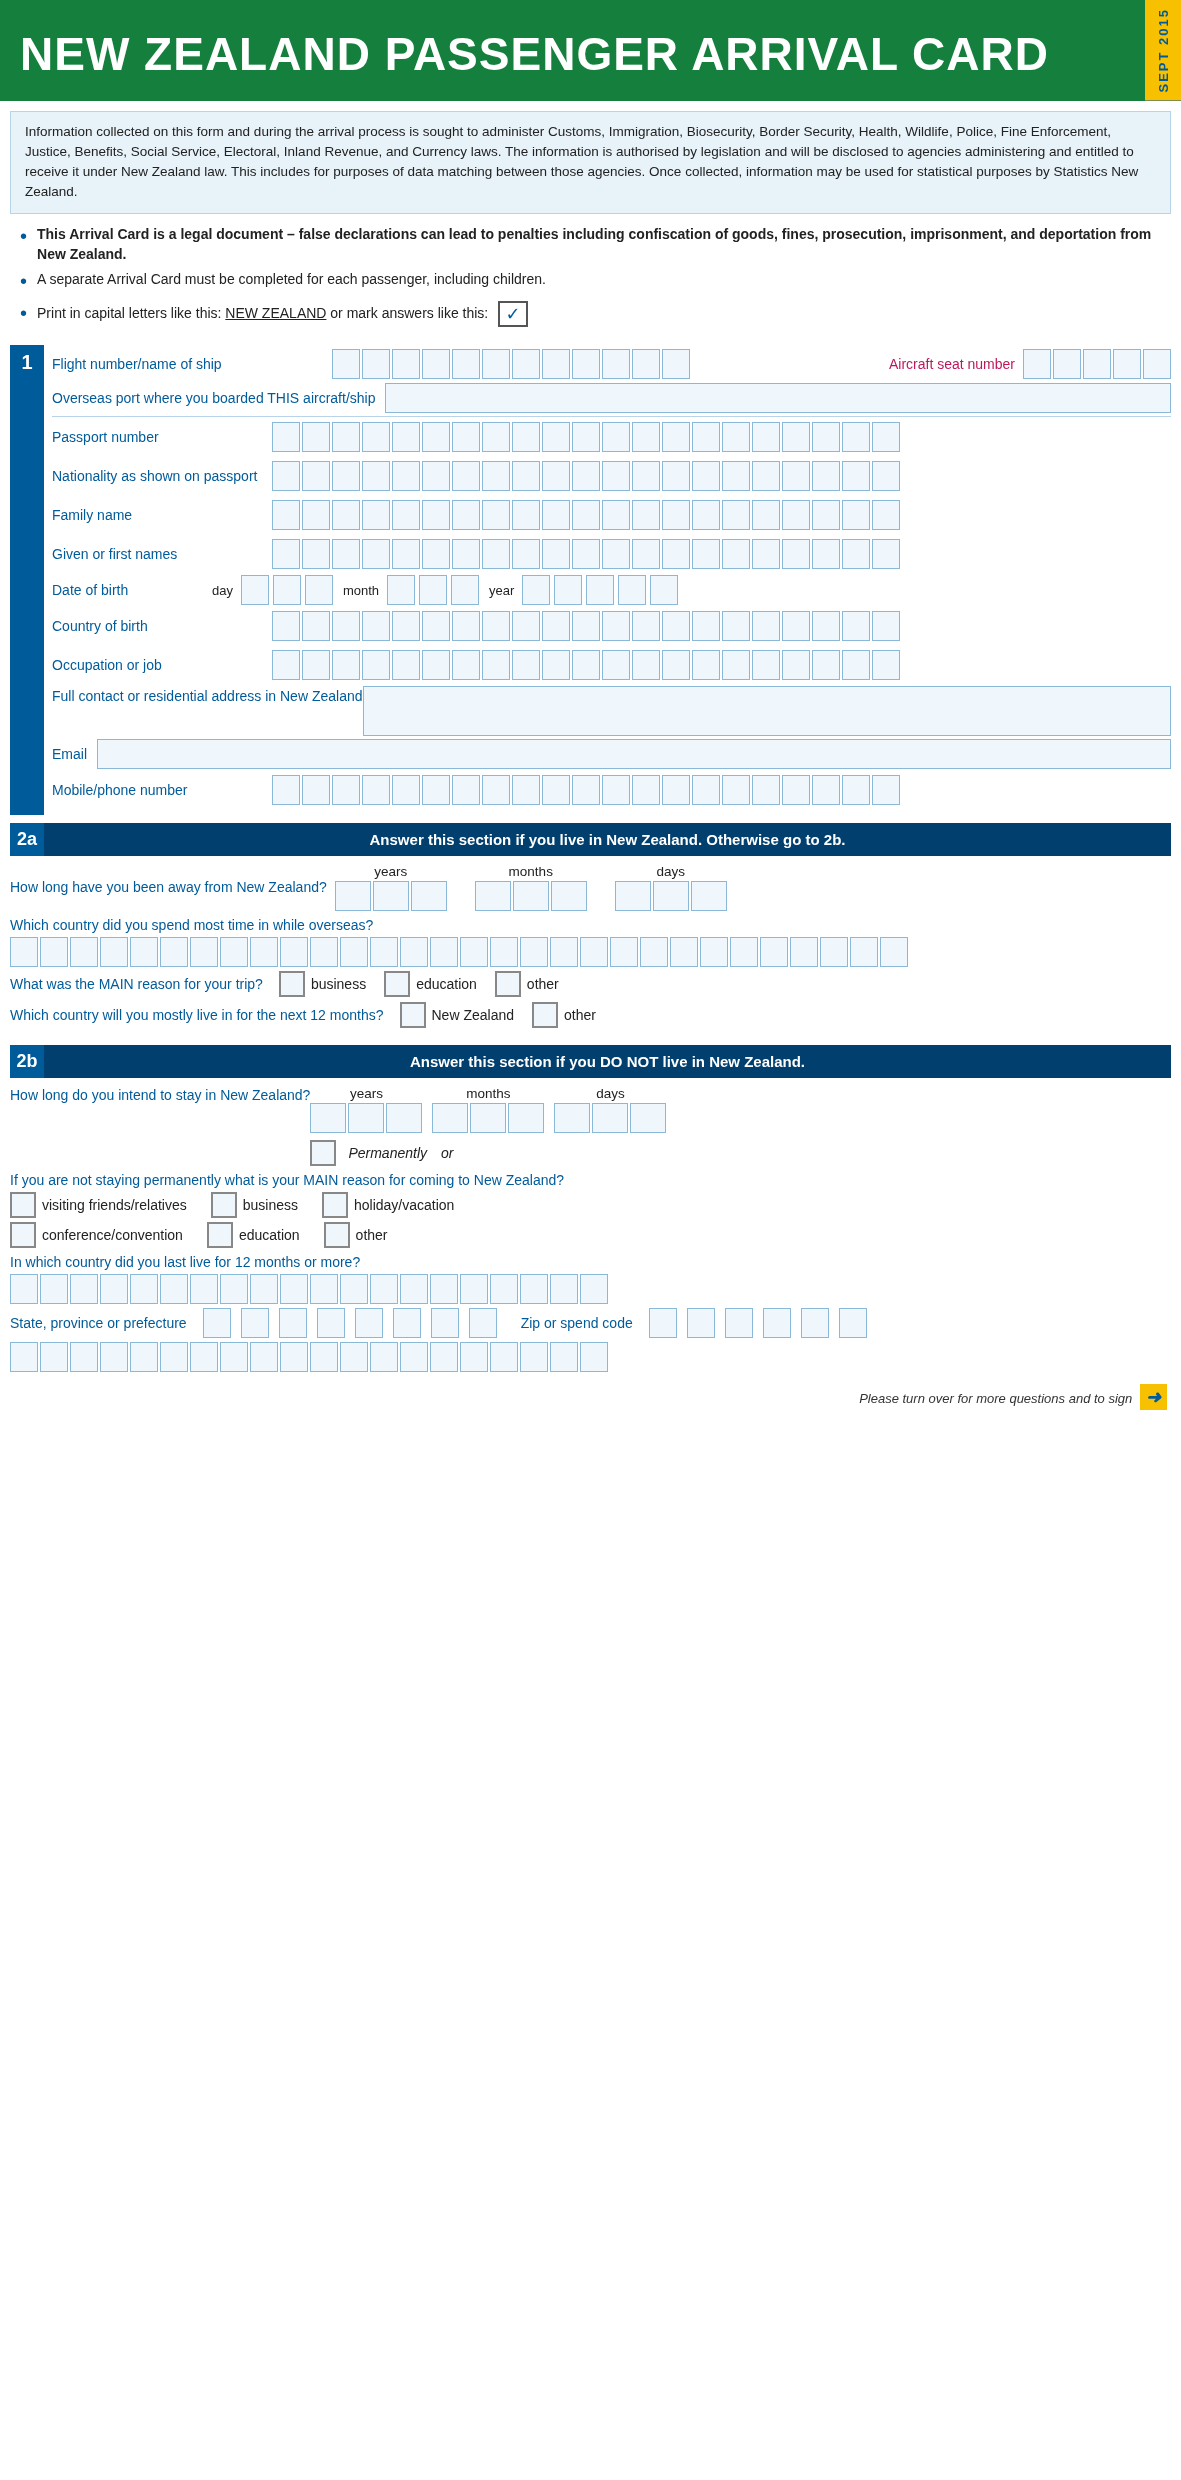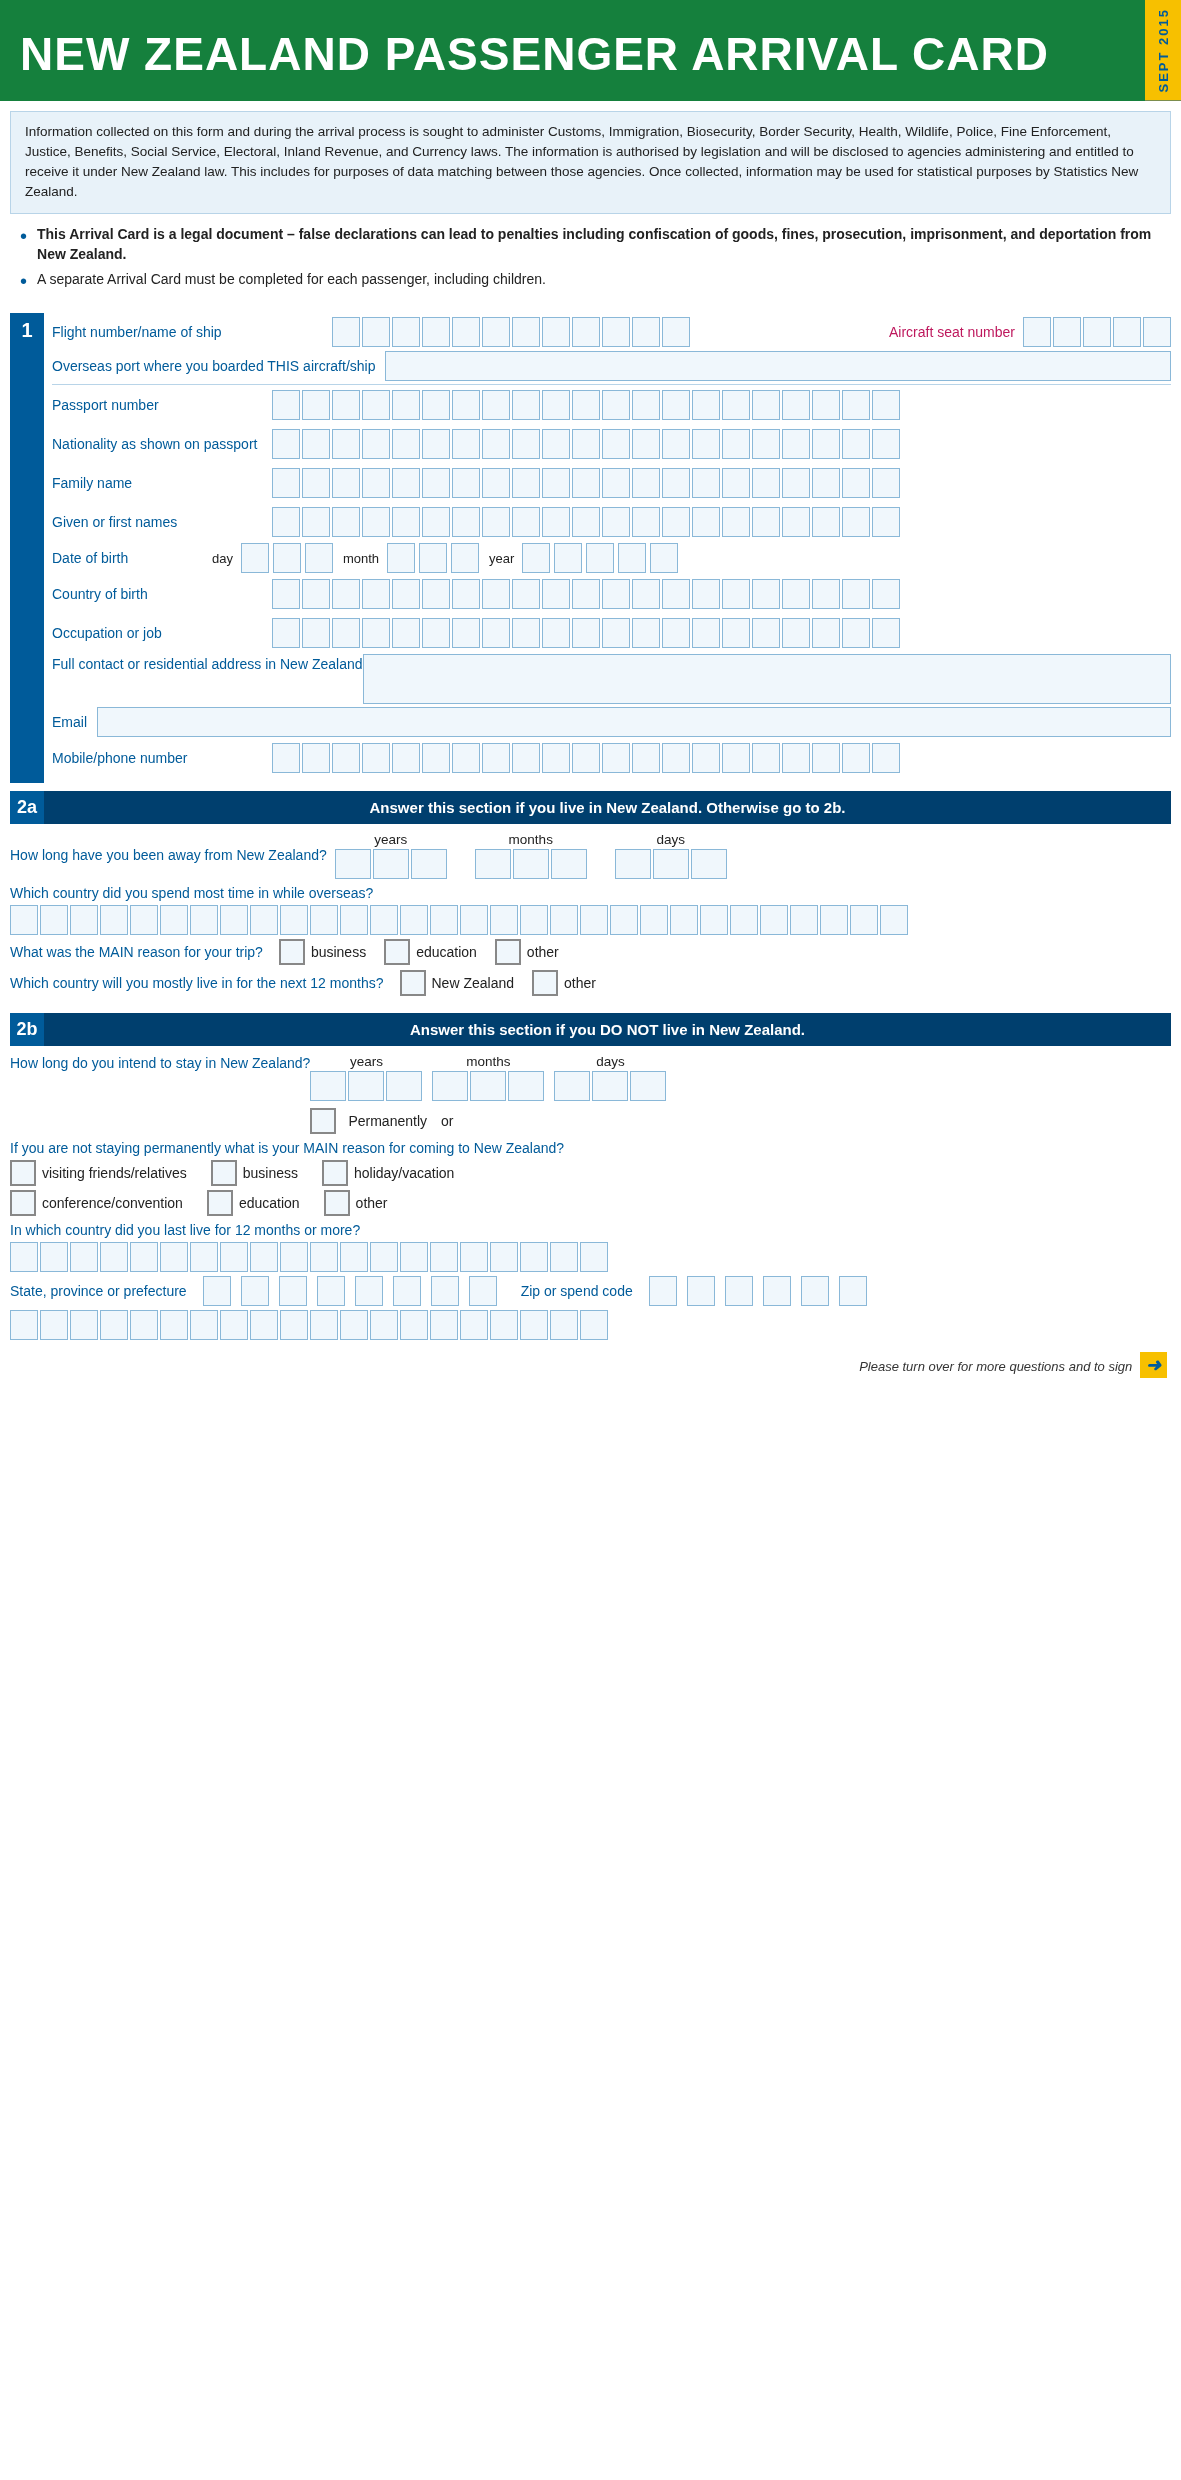--- a/index.html
+++ b/index.html
@@ -373,20 +373,21 @@
       gap: 2px;
     }
 
     
     .perm-row {
       display: flex;
       align-items: center;
       flex-wrap: nowrap;
       gap: 6px;
       margin-top: 3px;
+      font-style: italic;
     }
 
     .or-text {
       font-size: 14px;
       color: #222;
     }
 
     .stay-label {
       color: #005b9a;
       font-size: 14px;
@@ -442,20 +443,23 @@
   <span>Information collected on this form and during the arrival process is sought to administer Customs, Immigration, Biosecurity, Border Security, Health, Wildlife, Police, Fine Enforcement, Justice, Benefits, Social Service, Electoral, Inland Revenue, and Currency laws. The information is authorised by legislation and will be disclosed to agencies administering and entitled to receive it under New Zealand law. This includes for purposes of data matching between those agencies. Once collected, information may be used for statistical purposes by Statistics New Zealand.</span>
 </div>
 
 <div class="bullets-section">
   <ul>
     <li>
       <span class="bold-text">This Arrival Card is a legal document – false declarations can lead to penalties including confiscation of goods, fines, prosecution, imprisonment, and deportation from New Zealand.</span>
     </li>
     <li>
       <span>A separate Arrival Card must be completed for each passenger, including children.</span>
+    </li>
+    <li>
+      <span>Print in capital letters like this: <span class="underline">NEW ZEALAND</span> or mark answers like this: <span class="checkmark-box">✓</span></span>
     </li>
   </ul>
 </div>
 
 <div class="section1-wrap">
   <div class="section1-num">1</div>
   <div class="section1-body">
 
     <div class="flight-row">
       <div class="flight-label">Flight number/name of ship</div>

